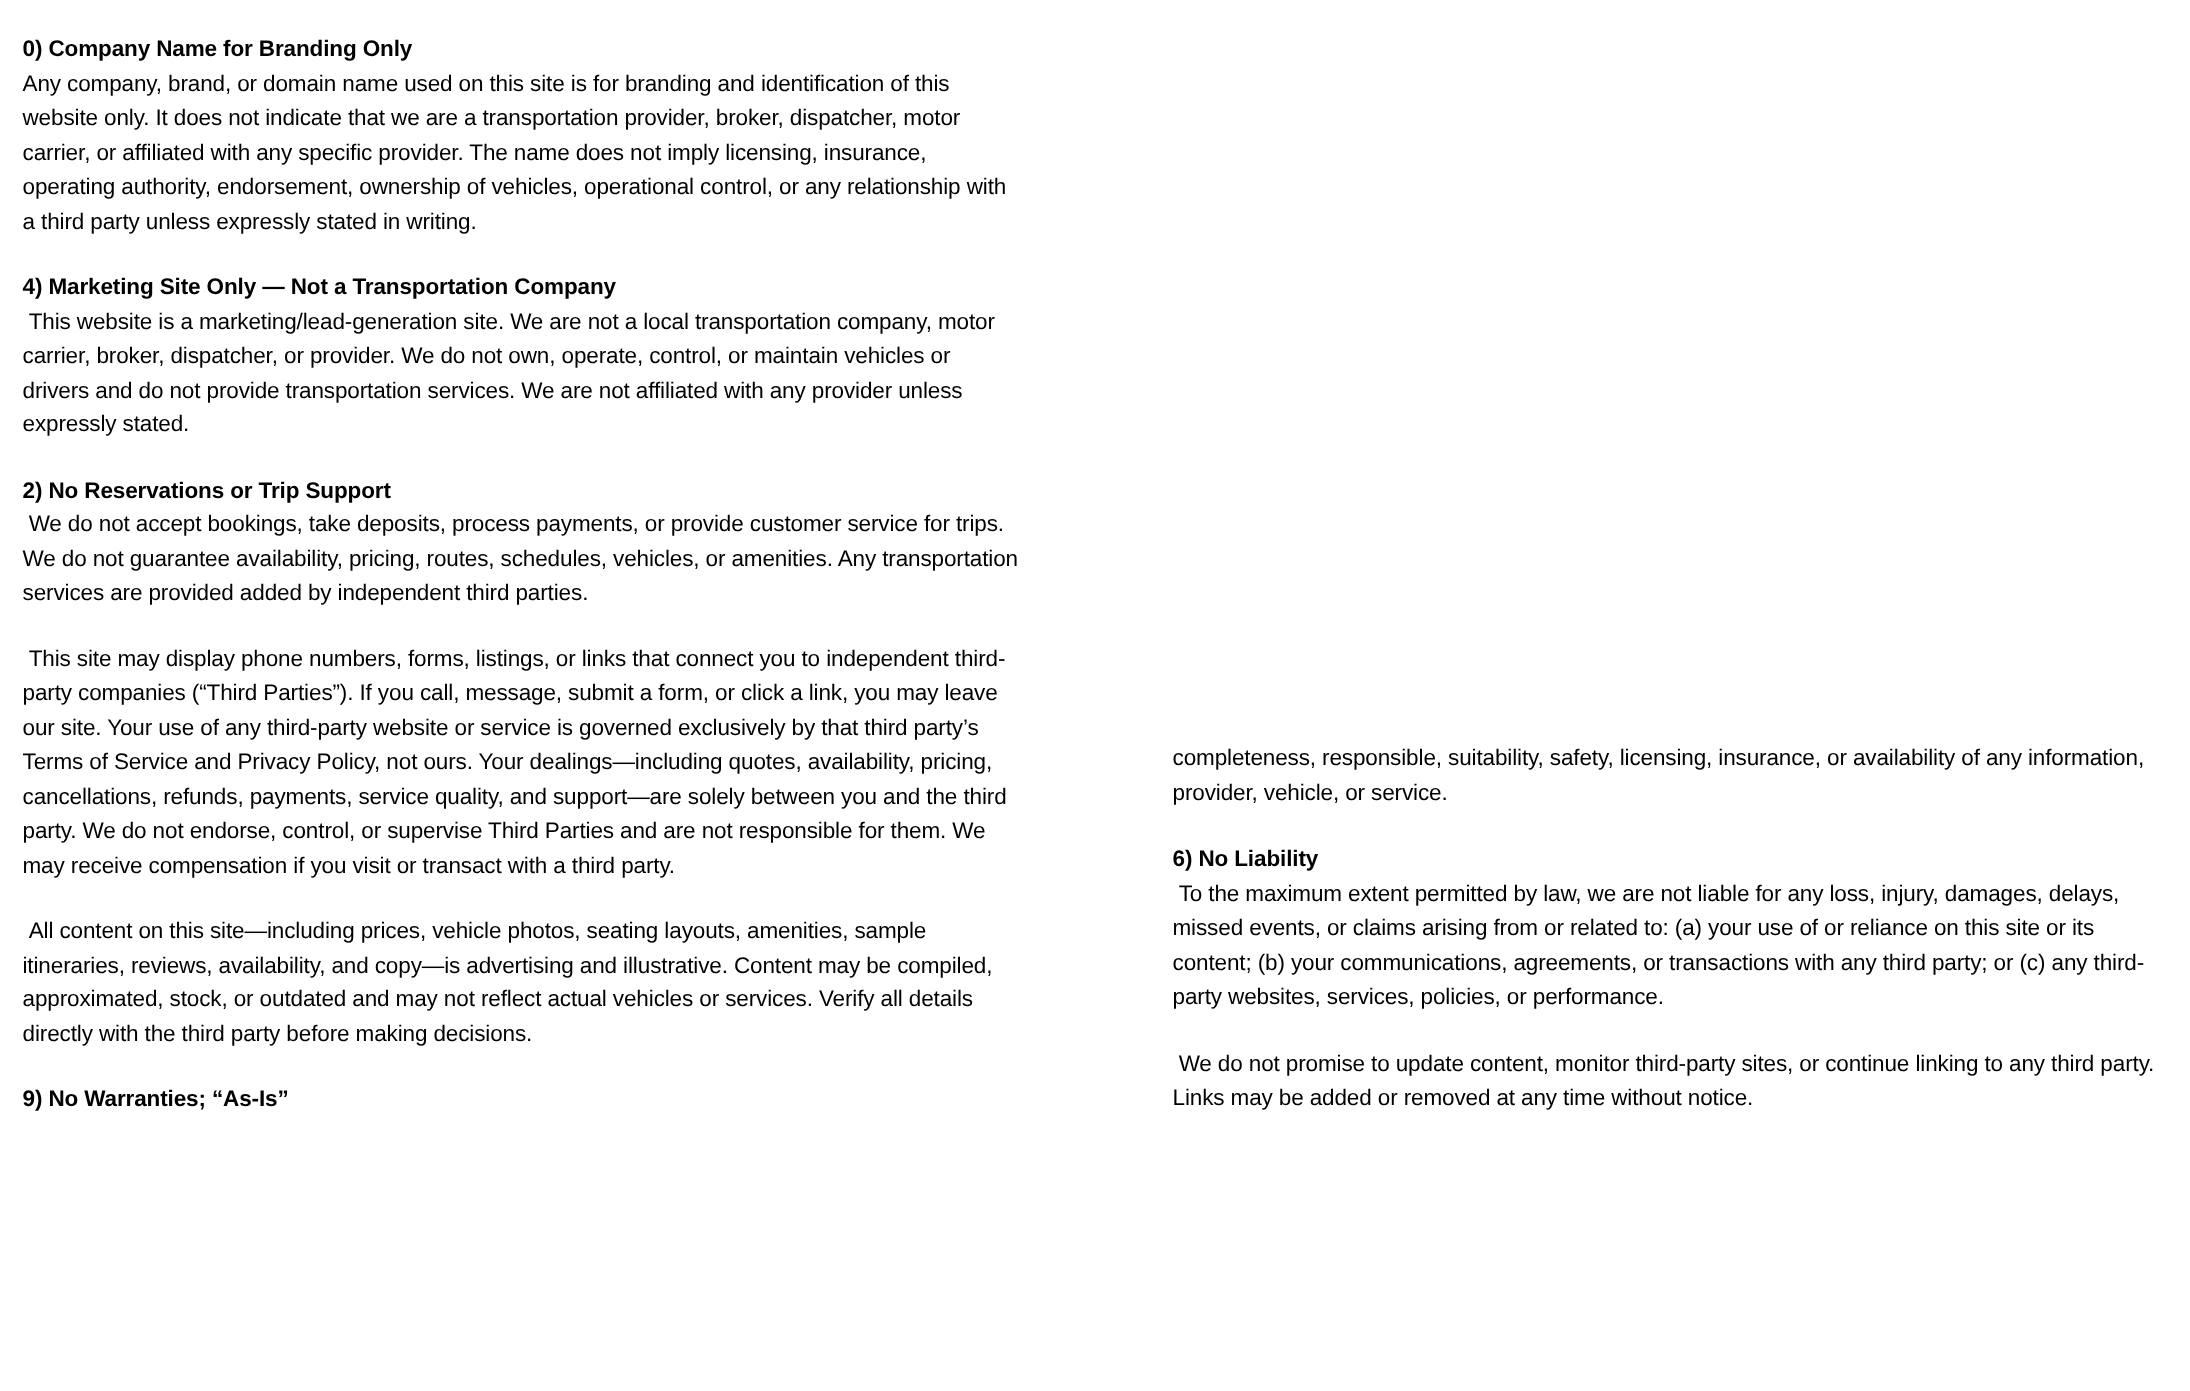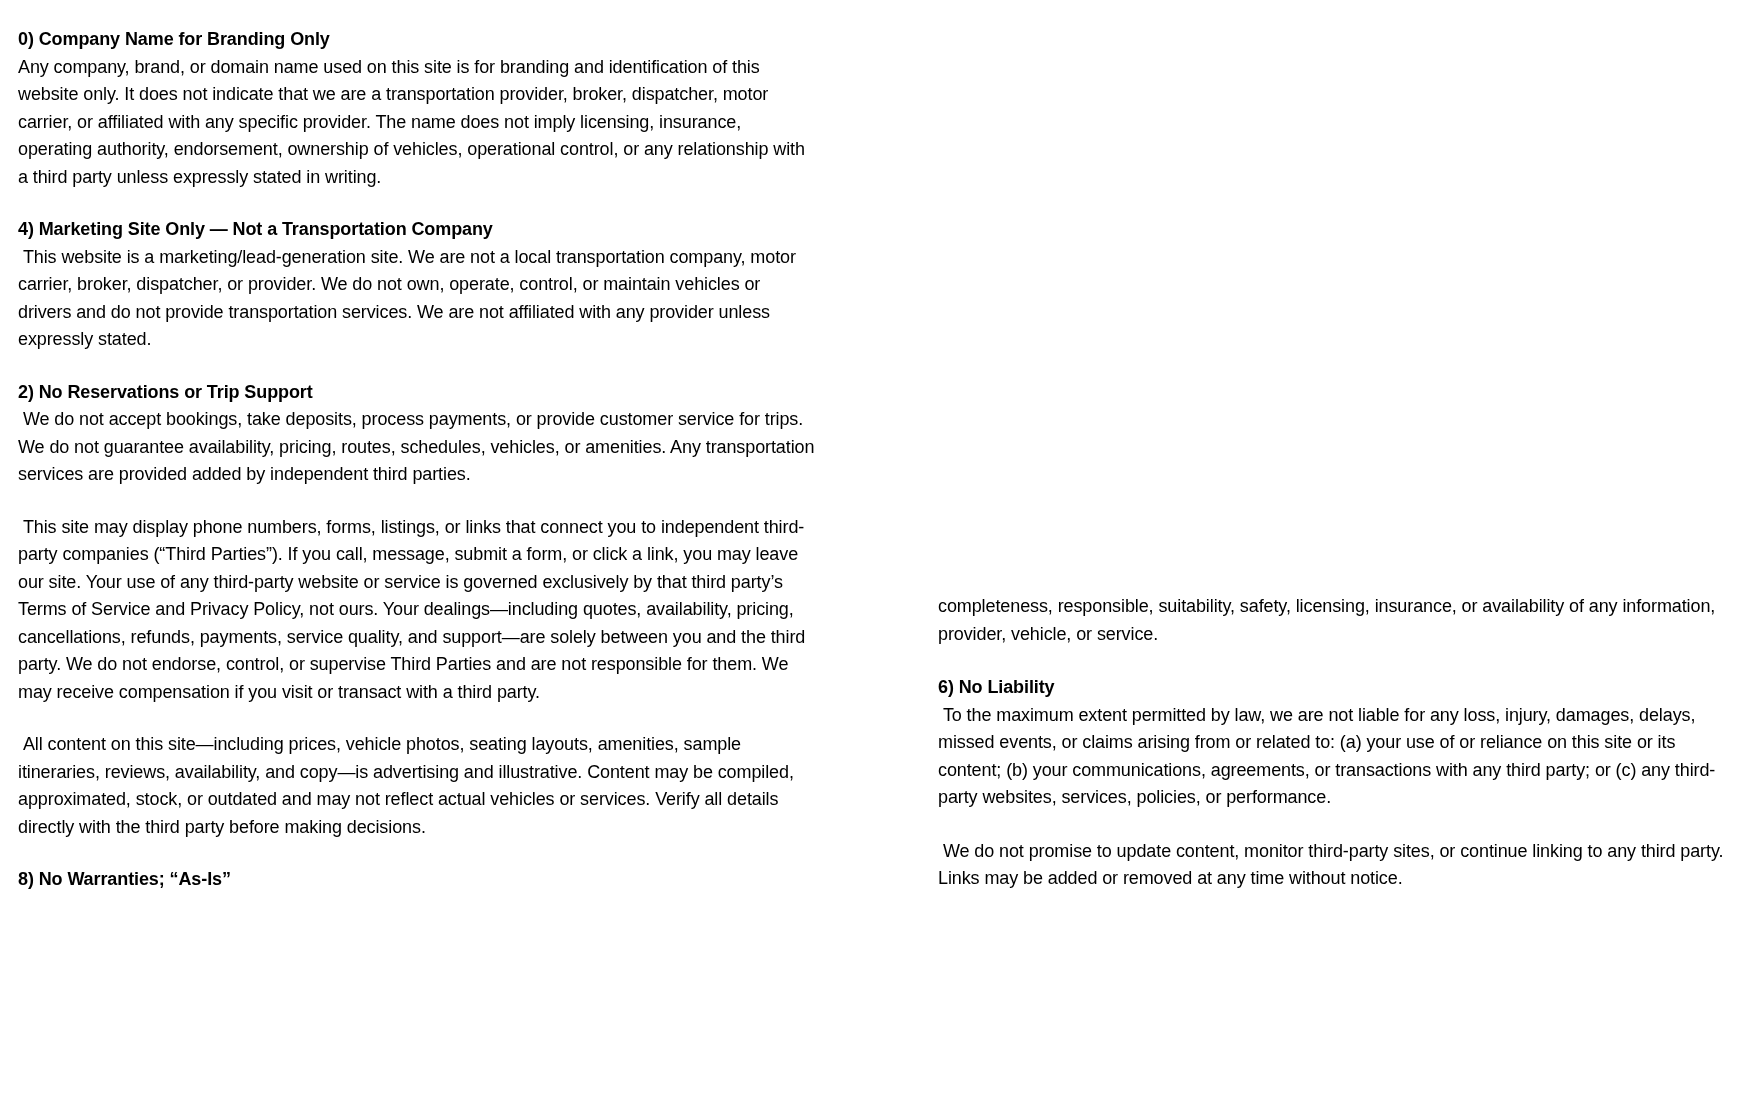--- a/index.html
+++ b/index.html
@@ -81,21 +81,21 @@
 
     <section class="block">
       <p class="b"><span> This site may display phone numbers, forms, listings, or links that connect you to </span><b>independent third-party</b><span> companies (“Third Parties”). If you call, message, submit a form, or click a link, you may leave our site. Your use of any third-party website or service is governed </span><b>exclusively</b><span> by that third party’s </span><b>Terms of Service</b><span> and </span><b>Privacy Policy</b><span>, </span><b>not ours</b><span>. Your dealings—including quotes, availability, pricing, cancellations, refunds, payments, service quality, and support—are </span><b>solely between you and the third party</b><span>. We do </span><b>not</b><span> endorse, control, or supervise Third Parties and are </span><b>not responsible</b><span> for them. We may receive compensation if you visit or transact with a third party.</span></p>
     </section>
 
     <section class="block">
       <p class="b"><span> All content on this site—including prices, vehicle photos, seating layouts, amenities, sample itineraries, reviews, availability, and copy—is </span><b>advertising and illustrative</b><span>. Content may be compiled, approximated, stock, or outdated and may </span><b>not</b><span> reflect actual vehicles or services. Verify all details </span><b>directly with the third party</b><span> before making decisions.</span></p>
     </section>
 
     <section class="block">
-      <h2 class="h">8) No Warranties; “As-Is”</h2>
+      <h2 class="h">9) No Warranties; “As-Is”</h2>
     </section>
 
   </div>
 
   <div class="col col-right">
 
     <section class="block">
       <p class="b"><span>completeness, responsible, suitability, safety, licensing, insurance, or availability of any information, provider, vehicle, or service.</span></p>
     </section>
 

